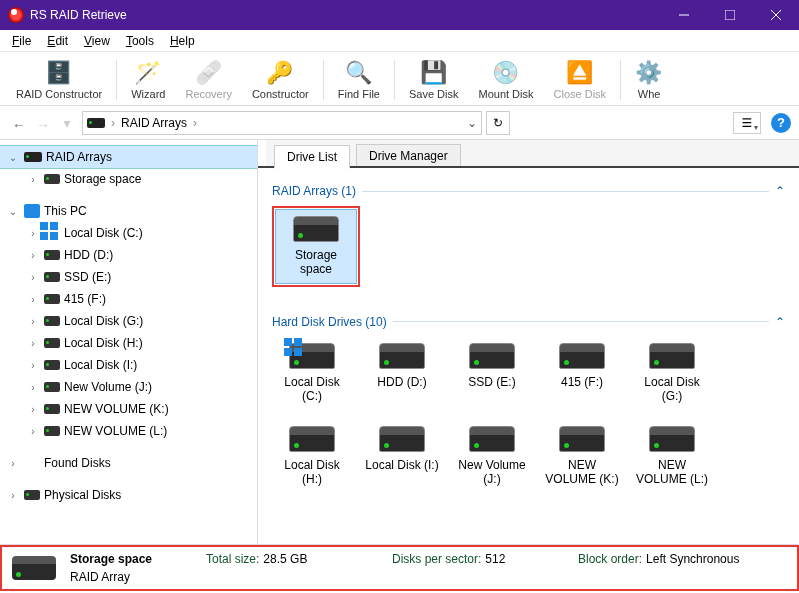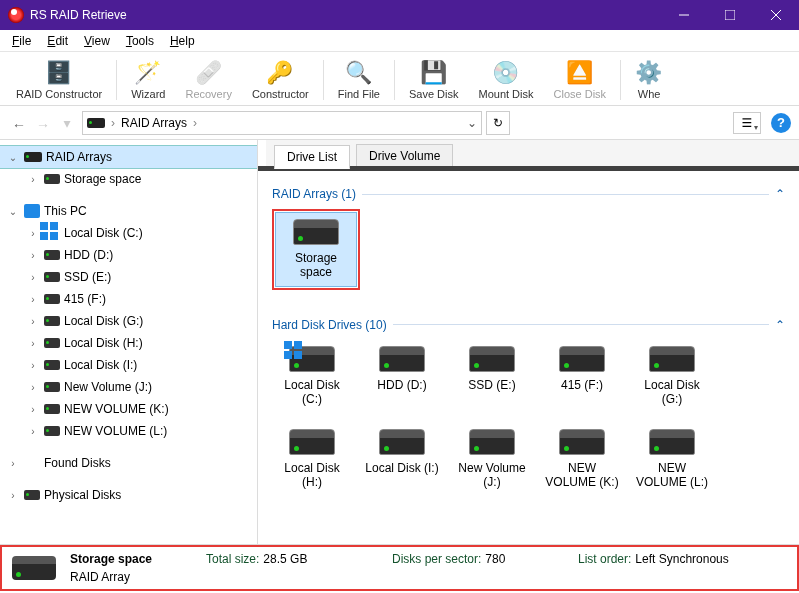--- a/index.html
+++ b/index.html
@@ -56,21 +56,21 @@
 .tree-icon.drive::before{content:"";position:absolute;width:3px;height:3px;background:#2c2;border-radius:50%;left:2px;top:3px;}
 .tree-icon.pc{width:16px;height:14px;background:#1e88e5;border-radius:2px;}
 .tree-icon.raid{width:18px;height:10px;background:#222;}
 .tree-icon.raid::before{content:"";position:absolute;width:3px;height:3px;background:#2c2;border-radius:50%;left:2px;top:3px;}
 
 
 .right { flex:1; display:flex; flex-direction:column; overflow:hidden; }
 .tabstrip { height:26px; display:flex; align-items:flex-start; padding:4px 8px 0; gap:6px; background:#f5f5f5;margin-left:8px; }
 .tab { padding:4px 12px; border:1px solid #ccc; border-bottom:none; background:#f0f0f0; cursor:pointer; font-size:12px; }
 .tab.active { background:#fff; border-bottom:1px solid #fff; position:relative; top:1px; }
-.right-body { flex:1; border-top:5px solid #404040; overflow:auto; padding:10px 14px; }
+.right-body { flex:1; border-top:2px solid #404040; overflow:auto; padding:10px 14px; }
 
 .group-head { display:flex; align-items:center; color:#0a5aa6; font-size:13px; margin:6px 0 8px; gap:6px; }
 .group-head .line { flex:1; height:1px; background:#cfddee; }
 .group-head .collapse { color:#0a5aa6; cursor:pointer; font-size:12px; }
 
 .thumb-row { display:flex; flex-wrap:wrap; gap:10px; }
 .thumb { width:80px; display:flex; flex-direction:column; align-items:center; text-align:center; padding:6px 2px; cursor:pointer; font-size:12px; }
 .thumb.selected { background:#cde8ff; outline:1px solid #7ab8e6; }
 .thumb .d-icon { width:46px; height:26px; background:linear-gradient(#555 0 35%, #2a2a2a 35% 100%); border-radius:4px 4px 2px 2px; position:relative; margin-bottom:6px; border:1px solid #888;}
 .thumb .d-icon::before{content:"";position:absolute;width:5px;height:5px;background:#2c2;border-radius:50%;left:4px;bottom:3px;}
@@ -274,21 +274,21 @@
     <div class="tree-row header">
       <span class="tree-chevron">›</span>
       <span class="tree-icon drive"></span>
       <span>Physical Disks</span>
     </div>
   </div>
 
   <div class="right">
     <div class="tabstrip">
       <div class="tab active">Drive List</div>
-      <div class="tab">Drive Volume</div>
+      <div class="tab">Drive Manager</div>
     </div>
     <div class="right-body">
       <div class="group-head">
         <span>RAID Arrays (1)</span>
         <div class="line"></div>
         <span class="collapse">⌃</span>
       </div>
       <div class="raid-outline">
         <div class="thumb selected">
           <div class="d-icon"></div>
@@ -359,24 +359,24 @@
   <div class="sb-grid">
     <div class="sb-cell">
         <span class="sb-name">Storage space</span>
       </div>
     <div class="sb-cell">
         <span class="sb-label">Total size:</span>
         <span>28.5 GB</span>
       </div>
     <div class="sb-cell">
         <span class="sb-label">Disks per sector:</span>
-        <span>780</span>
-      </div>
-    <div class="sb-cell">
-        <span class="sb-label">List order:</span>
+        <span>512</span>
+      </div>
+    <div class="sb-cell">
+        <span class="sb-label">Block order:</span>
         <span>Left Synchronous</span>
       </div>
 
     <div class="sb-cell">
         <span>RAID Array</span>
       </div>
   </div>
 </div>
 
 </body></html>

